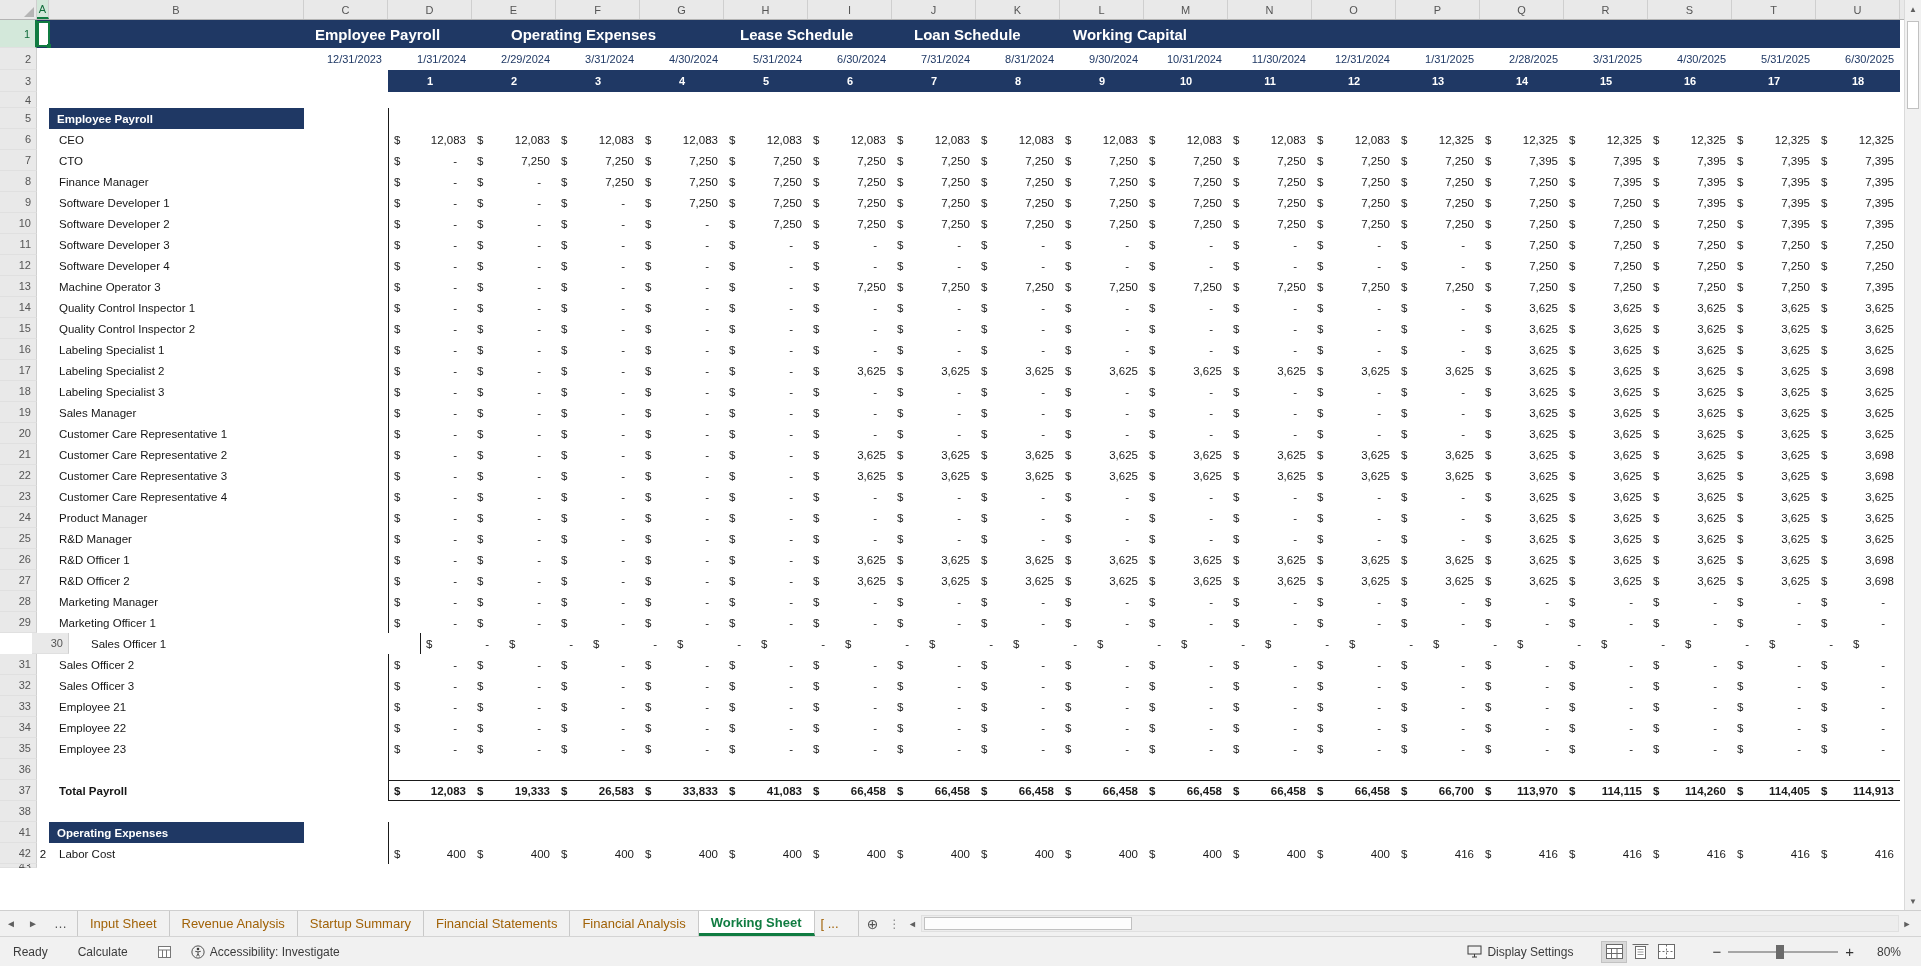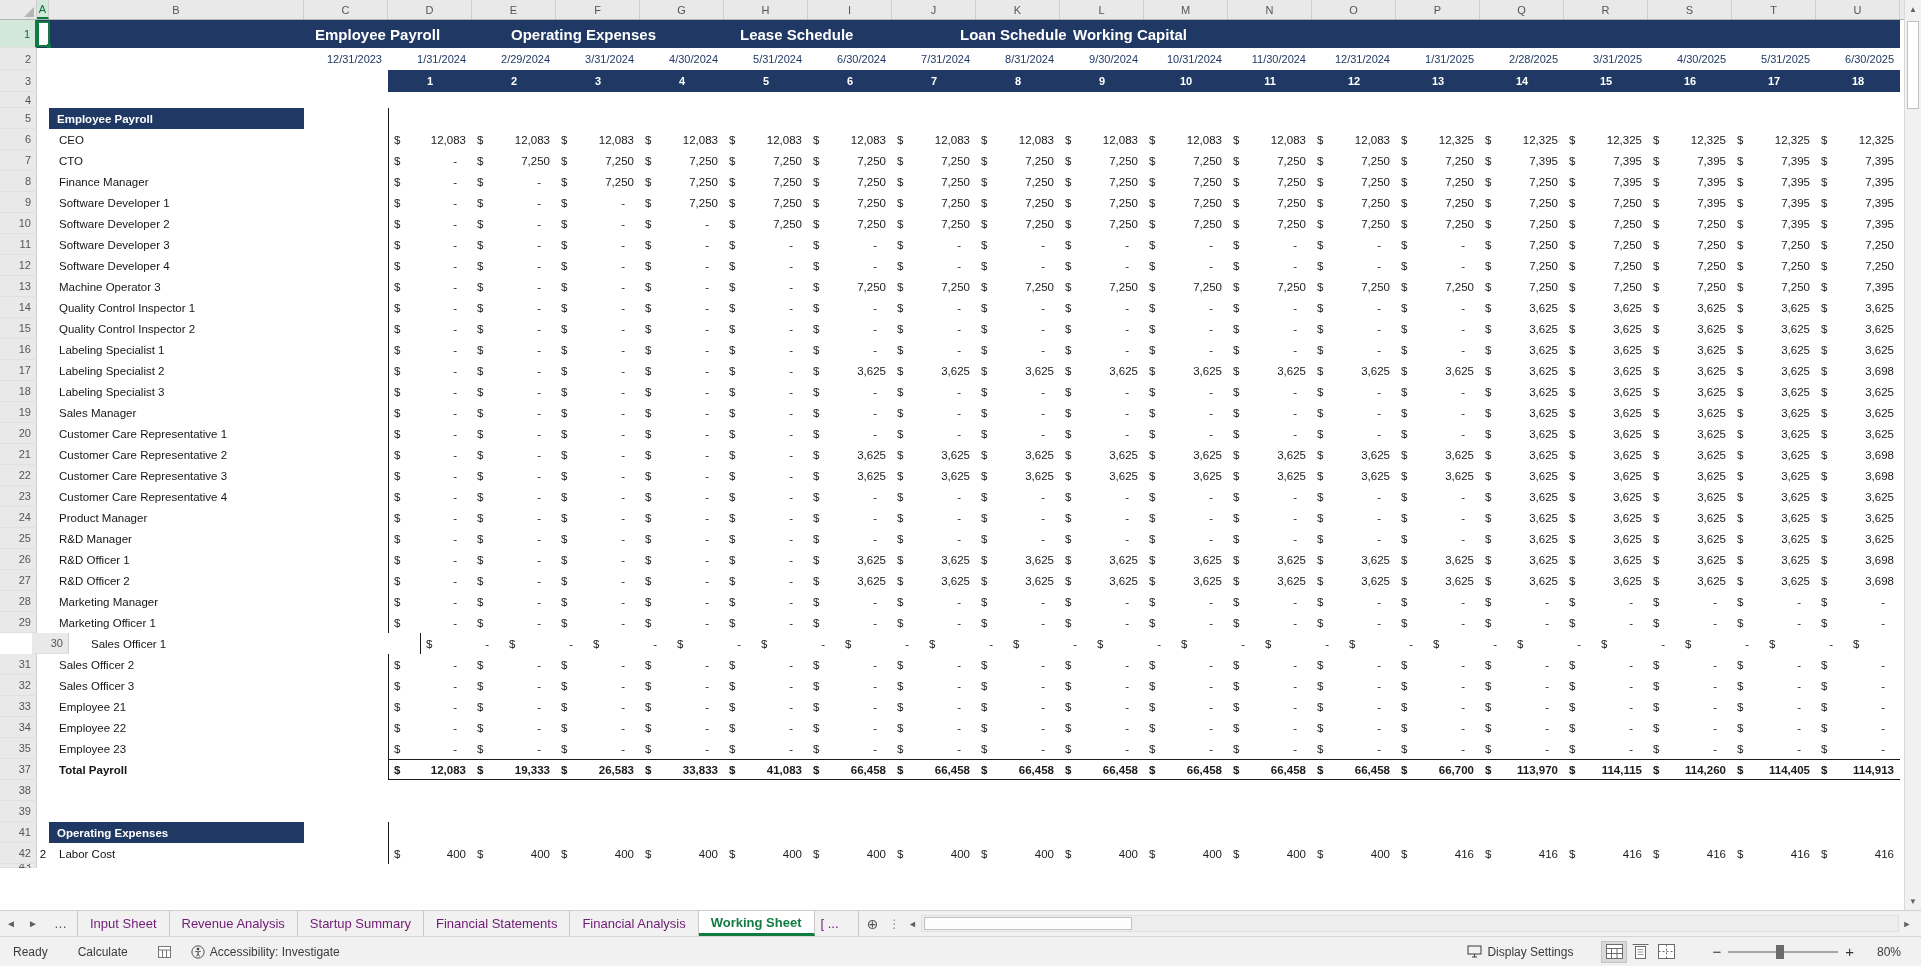--- a/index.html
+++ b/index.html
@@ -44,21 +44,21 @@
   
   #vscroll{position:absolute;top:0;right:0;width:17px;bottom:56px;background:#f1f1f1;border-left:1px solid #dadada;}
   .vs-btn{height:18px;display:flex;align-items:center;justify-content:center;font-size:8px;color:#5f5f5f;}
   .vs-thumb{position:absolute;top:21px;left:2px;right:2px;height:88px;background:#fff;border:1px solid #c1c1c1;}
   .vs-down{position:absolute;bottom:0;left:0;right:0;}
 
   
   #tabbar{position:absolute;left:0;right:0;bottom:30px;height:26px;background:#f1f1f1;border-top:1px solid #cfcfcf;display:flex;align-items:stretch;}
   .tabnav{width:22px;flex:none;display:flex;align-items:center;justify-content:center;color:#5f5f5f;font-size:10px;}
   #tabs{display:flex;align-items:stretch;}
-  .tab{flex:none;display:flex;align-items:center;padding:0 12px;font-size:13px;color:#701a75;border-right:1px solid #c9c9c9;white-space:nowrap;}
+  .tab{flex:none;display:flex;align-items:center;padding:0 12px;font-size:13px;color:#a16207;border-right:1px solid #c9c9c9;white-space:nowrap;}
   #tabs .tab:first-child{border-left:1px solid #c9c9c9;}
   .tab.more{padding:0 10px;border:none;color:#555;}
   .tab.active{background:#fff;color:var(--green);font-weight:bold;border-bottom:3px solid var(--green);}
   .tab.partial{width:44px;overflow:hidden;padding:0 6px;}
   .addsheet{width:28px;flex:none;display:flex;align-items:center;justify-content:center;font-size:14px;color:#555;}
   .splitter{width:16px;flex:none;display:flex;align-items:center;justify-content:center;color:#8a8a8a;font-size:12px;}
   .hscroll{flex:1;display:flex;align-items:center;margin:4px 6px 4px 2px;}
   .hs-btn{width:16px;flex:none;text-align:center;color:#5f5f5f;font-size:9px;}
   .hs-track{flex:1;height:17px;background:#ededed;border:1px solid #e0e0e0;position:relative;}
   .hs-thumb{position:absolute;left:2px;top:1px;bottom:1px;width:208px;background:#fdfdfd;border:1px solid #c1c1c1;}
@@ -114,21 +114,21 @@
     </div>
 
   <div id="grid-rows">
       <div class="r" style="height: 28px;">
         <div class="gut sel">1</div>
         <div class="r1band">
           <div class="a1sel"></div>
           <div class="seclabel" style="left: 278px;">Employee Payroll</div>
           <div class="seclabel" style="left: 474px;">Operating Expenses</div>
           <div class="seclabel" style="left: 703px;">Lease Schedule</div>
-          <div class="seclabel" style="left: 923px;">Loan Schedule</div>
+          <div class="seclabel" style="left: 877px;">Loan Schedule</div>
           <div class="seclabel" style="left: 1036px;">Working Capital</div>
         </div>
       </div>
       <div class="r" style="height: 22px;">
         <div class="gut">2</div>
         <div class="a"></div>
         <div class="b"></div>
         <div class="datec">12/31/2023</div>
         <div class="datec">1/31/2024</div>
         <div class="datec">2/29/2024</div>
@@ -2518,20 +2518,27 @@
         <div class="val">
           <span class="cur">$</span>
           <span class="dash">-</span>
         </div>
         <div class="val">
           <span class="cur">$</span>
           <span class="dash">-</span>
         </div>
       </div>
       <div class="r" style="height: 21px;">
+        <div class="gut">36</div>
+        <div class="a"></div>
+        <div class="b"></div>
+        <div class="c"></div>
+        <div class="fill bl"></div>
+      </div>
+      <div class="r" style="height: 21px;">
         <div class="gut">37</div>
         <div class="a"></div>
         <div class="bcell btotal">Total Payroll</div>
         <div class="c"></div>
         <div class="val bl tt">
           <span class="cur">$</span>
           <span class="num">12,083</span>
         </div>
         <div class="val tt">
           <span class="cur">$</span>
@@ -2597,24 +2604,20 @@
           <span class="cur">$</span>
           <span class="num">114,405</span>
         </div>
         <div class="val tt">
           <span class="cur">$</span>
           <span class="num">114,913</span>
         </div>
       </div>
       <div class="r" style="height: 21px; text-align: center;">
         <div class="gut">38</div>
-        <div class="fill"></div>
-      </div>
-      <div class="r" style="height: 21px;">
-        <div class="gut">39</div>
         <div class="fill"></div>
       </div>
       <div class="r" style="height: 21px;">
         <div class="gut">41</div>
         <div class="a"></div>
         <div class="bcell bnavy">Operating Expenses</div>
         <div class="c"></div>
         <div class="fill bl"></div>
       </div>
       <div class="r" style="height: 21px;">

